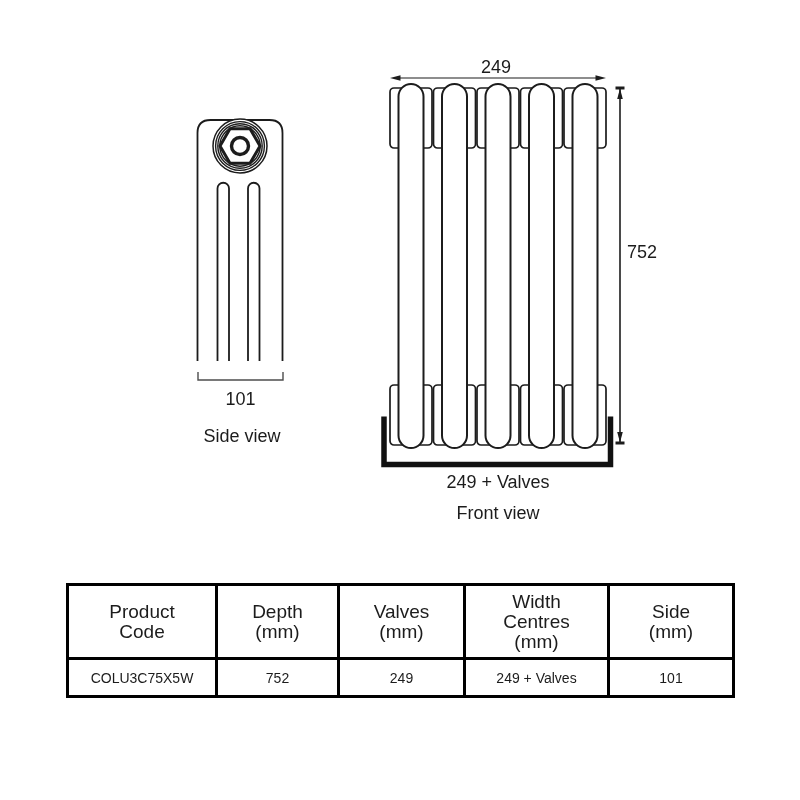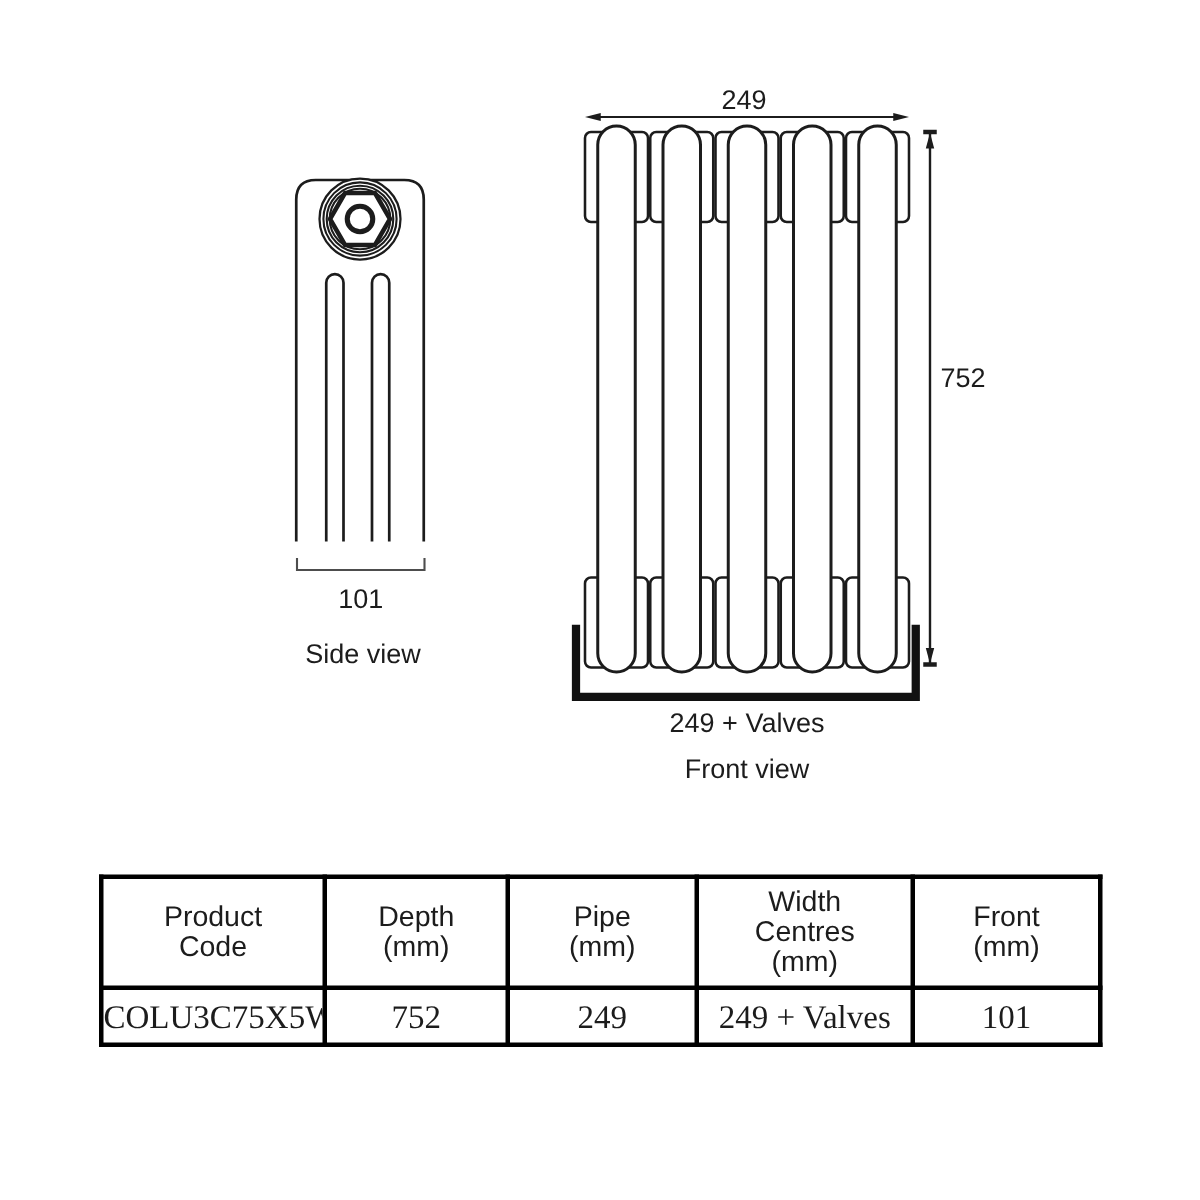--- a/index.html
+++ b/index.html
@@ -44,23 +44,22 @@
     overflow: hidden;
   }
   table.spec th {
     font-weight: normal;
     font-size: 19px;
     line-height: 20px;
     white-space: pre-line;
     height: 71px;
   }
   table.spec td {
-    font-size: 22px;
+    font-size: 14px;
     height: 35px;
-    font-family: Liberation Serif, serif;
   }
 </style>
 </head>
 <body>
 
 <div class="page">
 
   <svg class="diagram-svg" width="800" height="560" viewBox="0 0 800 560">
     <defs>
       <g id="col-unit">
@@ -126,26 +125,26 @@
       <col style="width:126px">
       <col style="width:144px">
       <col style="width:125px">
     </colgroup>
     <thead>
       <tr>
         <th>Product
 Code</th>
         <th>Depth
 (mm)</th>
-        <th>Pipe
+        <th>Valves
 (mm)</th>
         <th>Width
 Centres
 (mm)</th>
-        <th>Front
+        <th>Side
 (mm)</th>
       </tr>
     </thead>
     <tbody>
       <tr>
         <td>COLU3C75X5W</td>
         <td>752</td>
         <td>249</td>
         <td>249 + Valves</td>
         <td>101</td>

